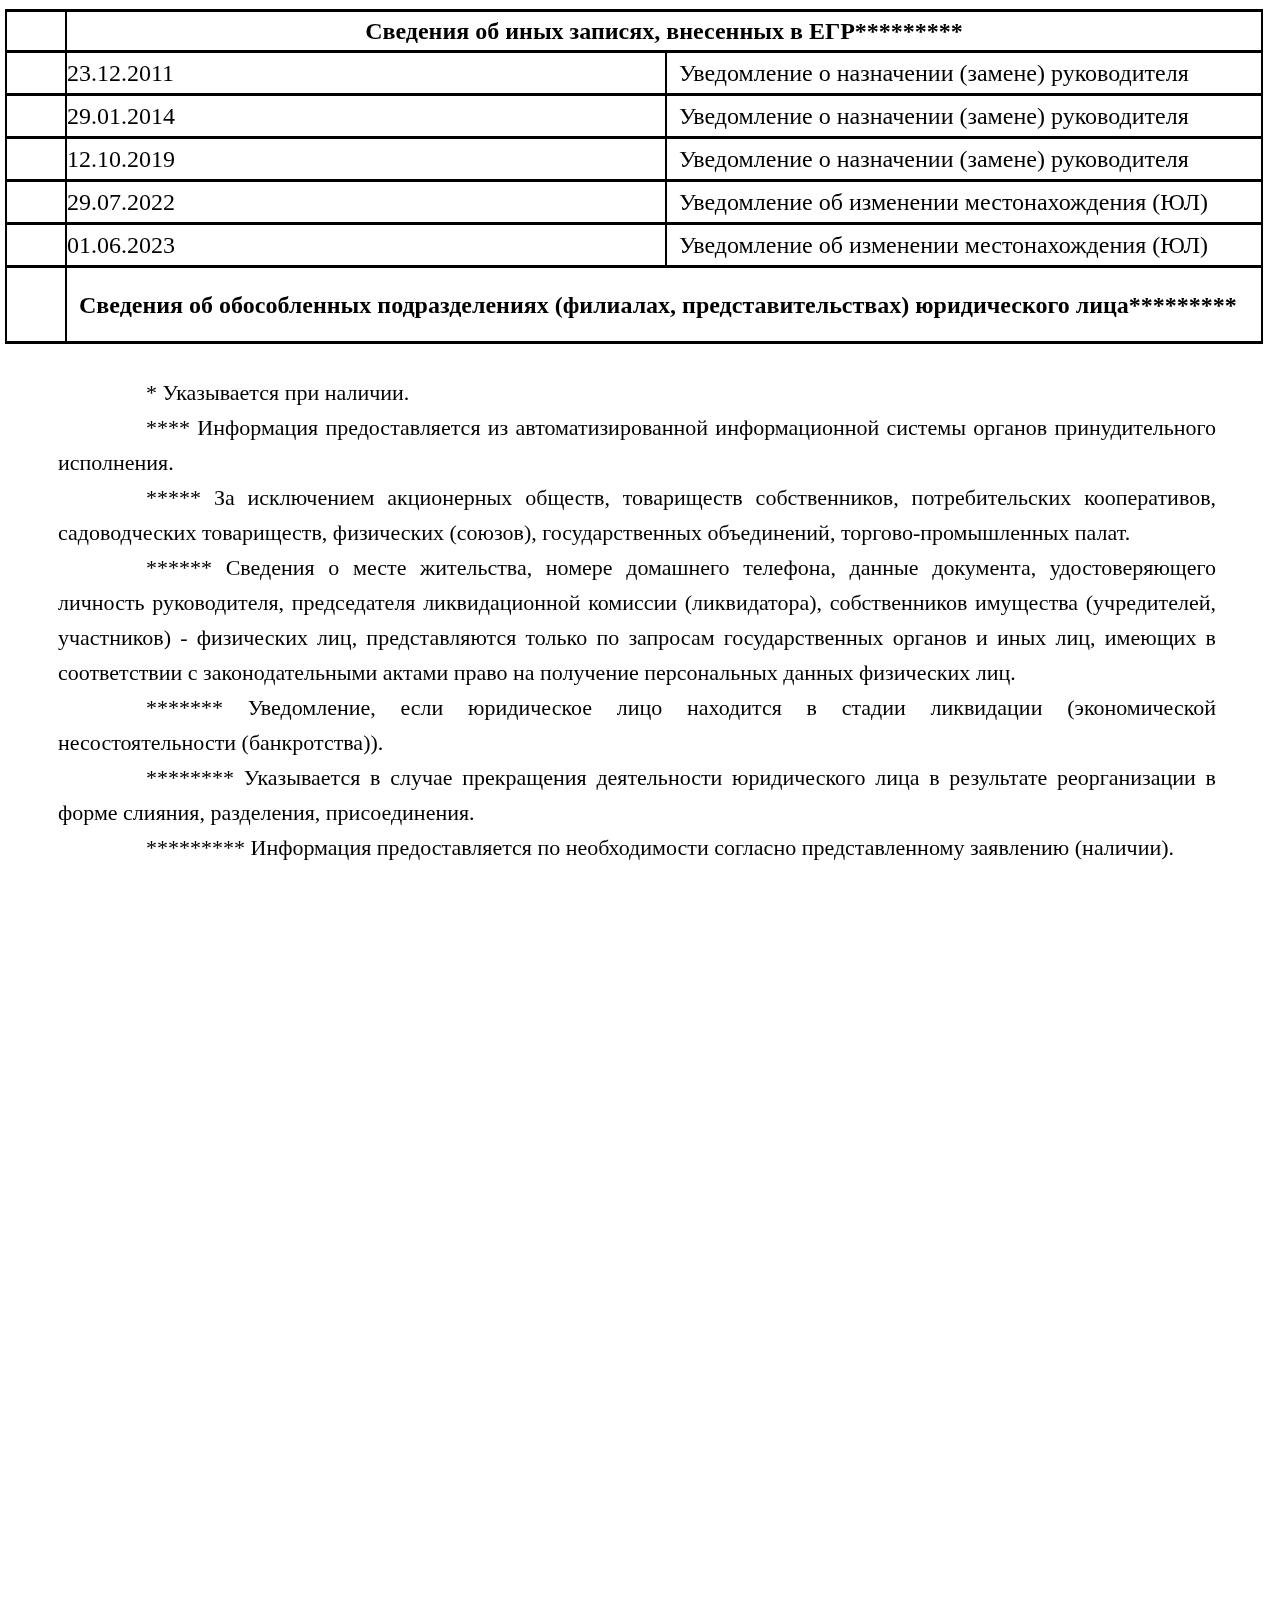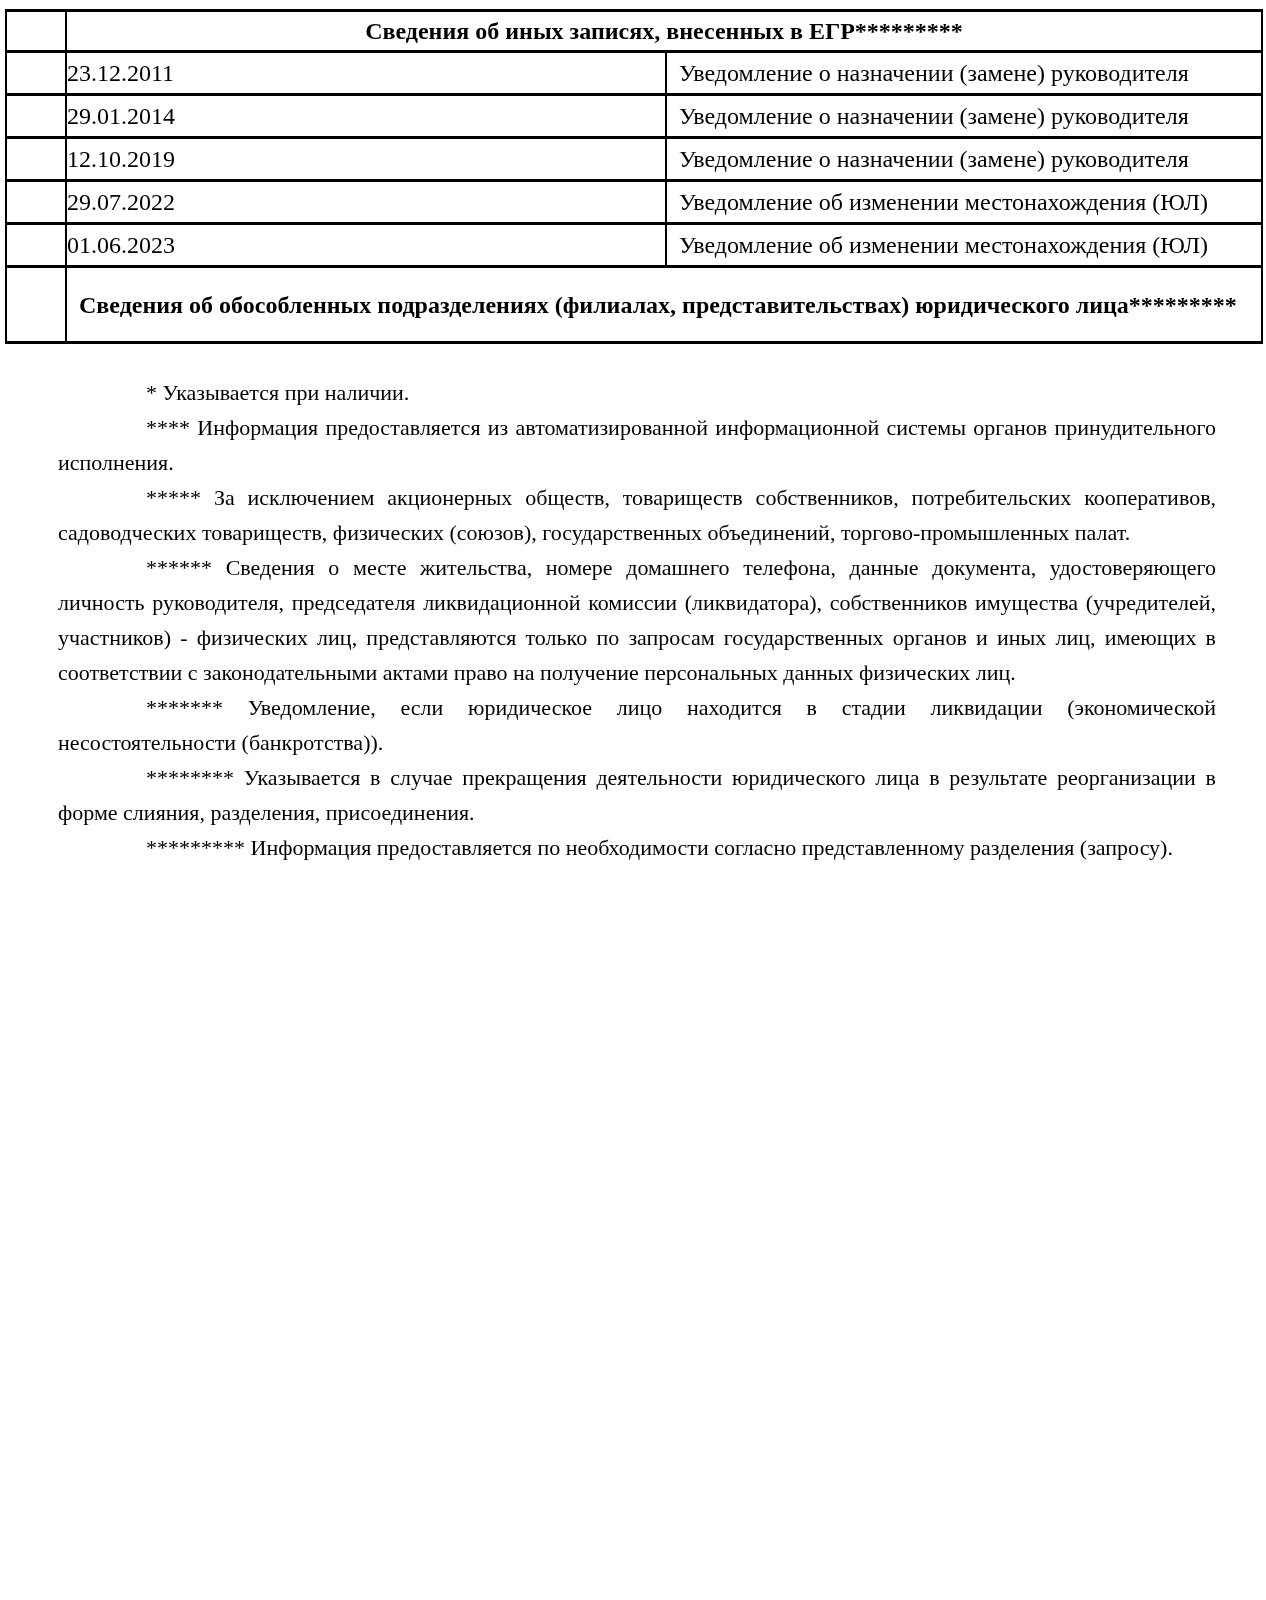--- a/index.html
+++ b/index.html
@@ -115,14 +115,14 @@
   </tbody>
 </table>
 
 <div class="footnotes">
   <p class="fn"><span>*</span> <span>Указывается при наличии.</span></p>
   <p class="fn"><span>****</span> <span>Информация предоставляется из автоматизированной информационной системы органов принудительного исполнения.</span></p>
   <p class="fn"><span>*****</span> <span>За исключением акционерных обществ, товариществ собственников, потребительских кооперативов, садоводческих товариществ, физических (союзов), государственных объединений, торгово-промышленных палат.</span></p>
   <p class="fn"><span>******</span> <span>Сведения о месте жительства, номере домашнего телефона, данные документа, удостоверяющего личность руководителя, председателя ликвидационной комиссии (ликвидатора), собственников имущества (учредителей, участников) - физических лиц, представляются только по запросам государственных органов и иных лиц, имеющих в соответствии с законодательными актами право на получение персональных данных физических лиц.</span></p>
   <p class="fn"><span>*******</span> <span>Уведомление, если юридическое лицо находится в стадии ликвидации (экономической несостоятельности (банкротства)).</span></p>
   <p class="fn"><span>********</span> <span>Указывается в случае прекращения деятельности юридического лица в результате реорганизации в форме слияния, разделения, присоединения.</span></p>
-  <p class="fn"><span>*********</span> <span>Информация предоставляется по необходимости согласно представленному разделения (запросу).</span></p>
+  <p class="fn"><span>*********</span> <span>Информация предоставляется по необходимости согласно представленному заявлению (наличии).</span></p>
 </div>
 
 </body></html>

